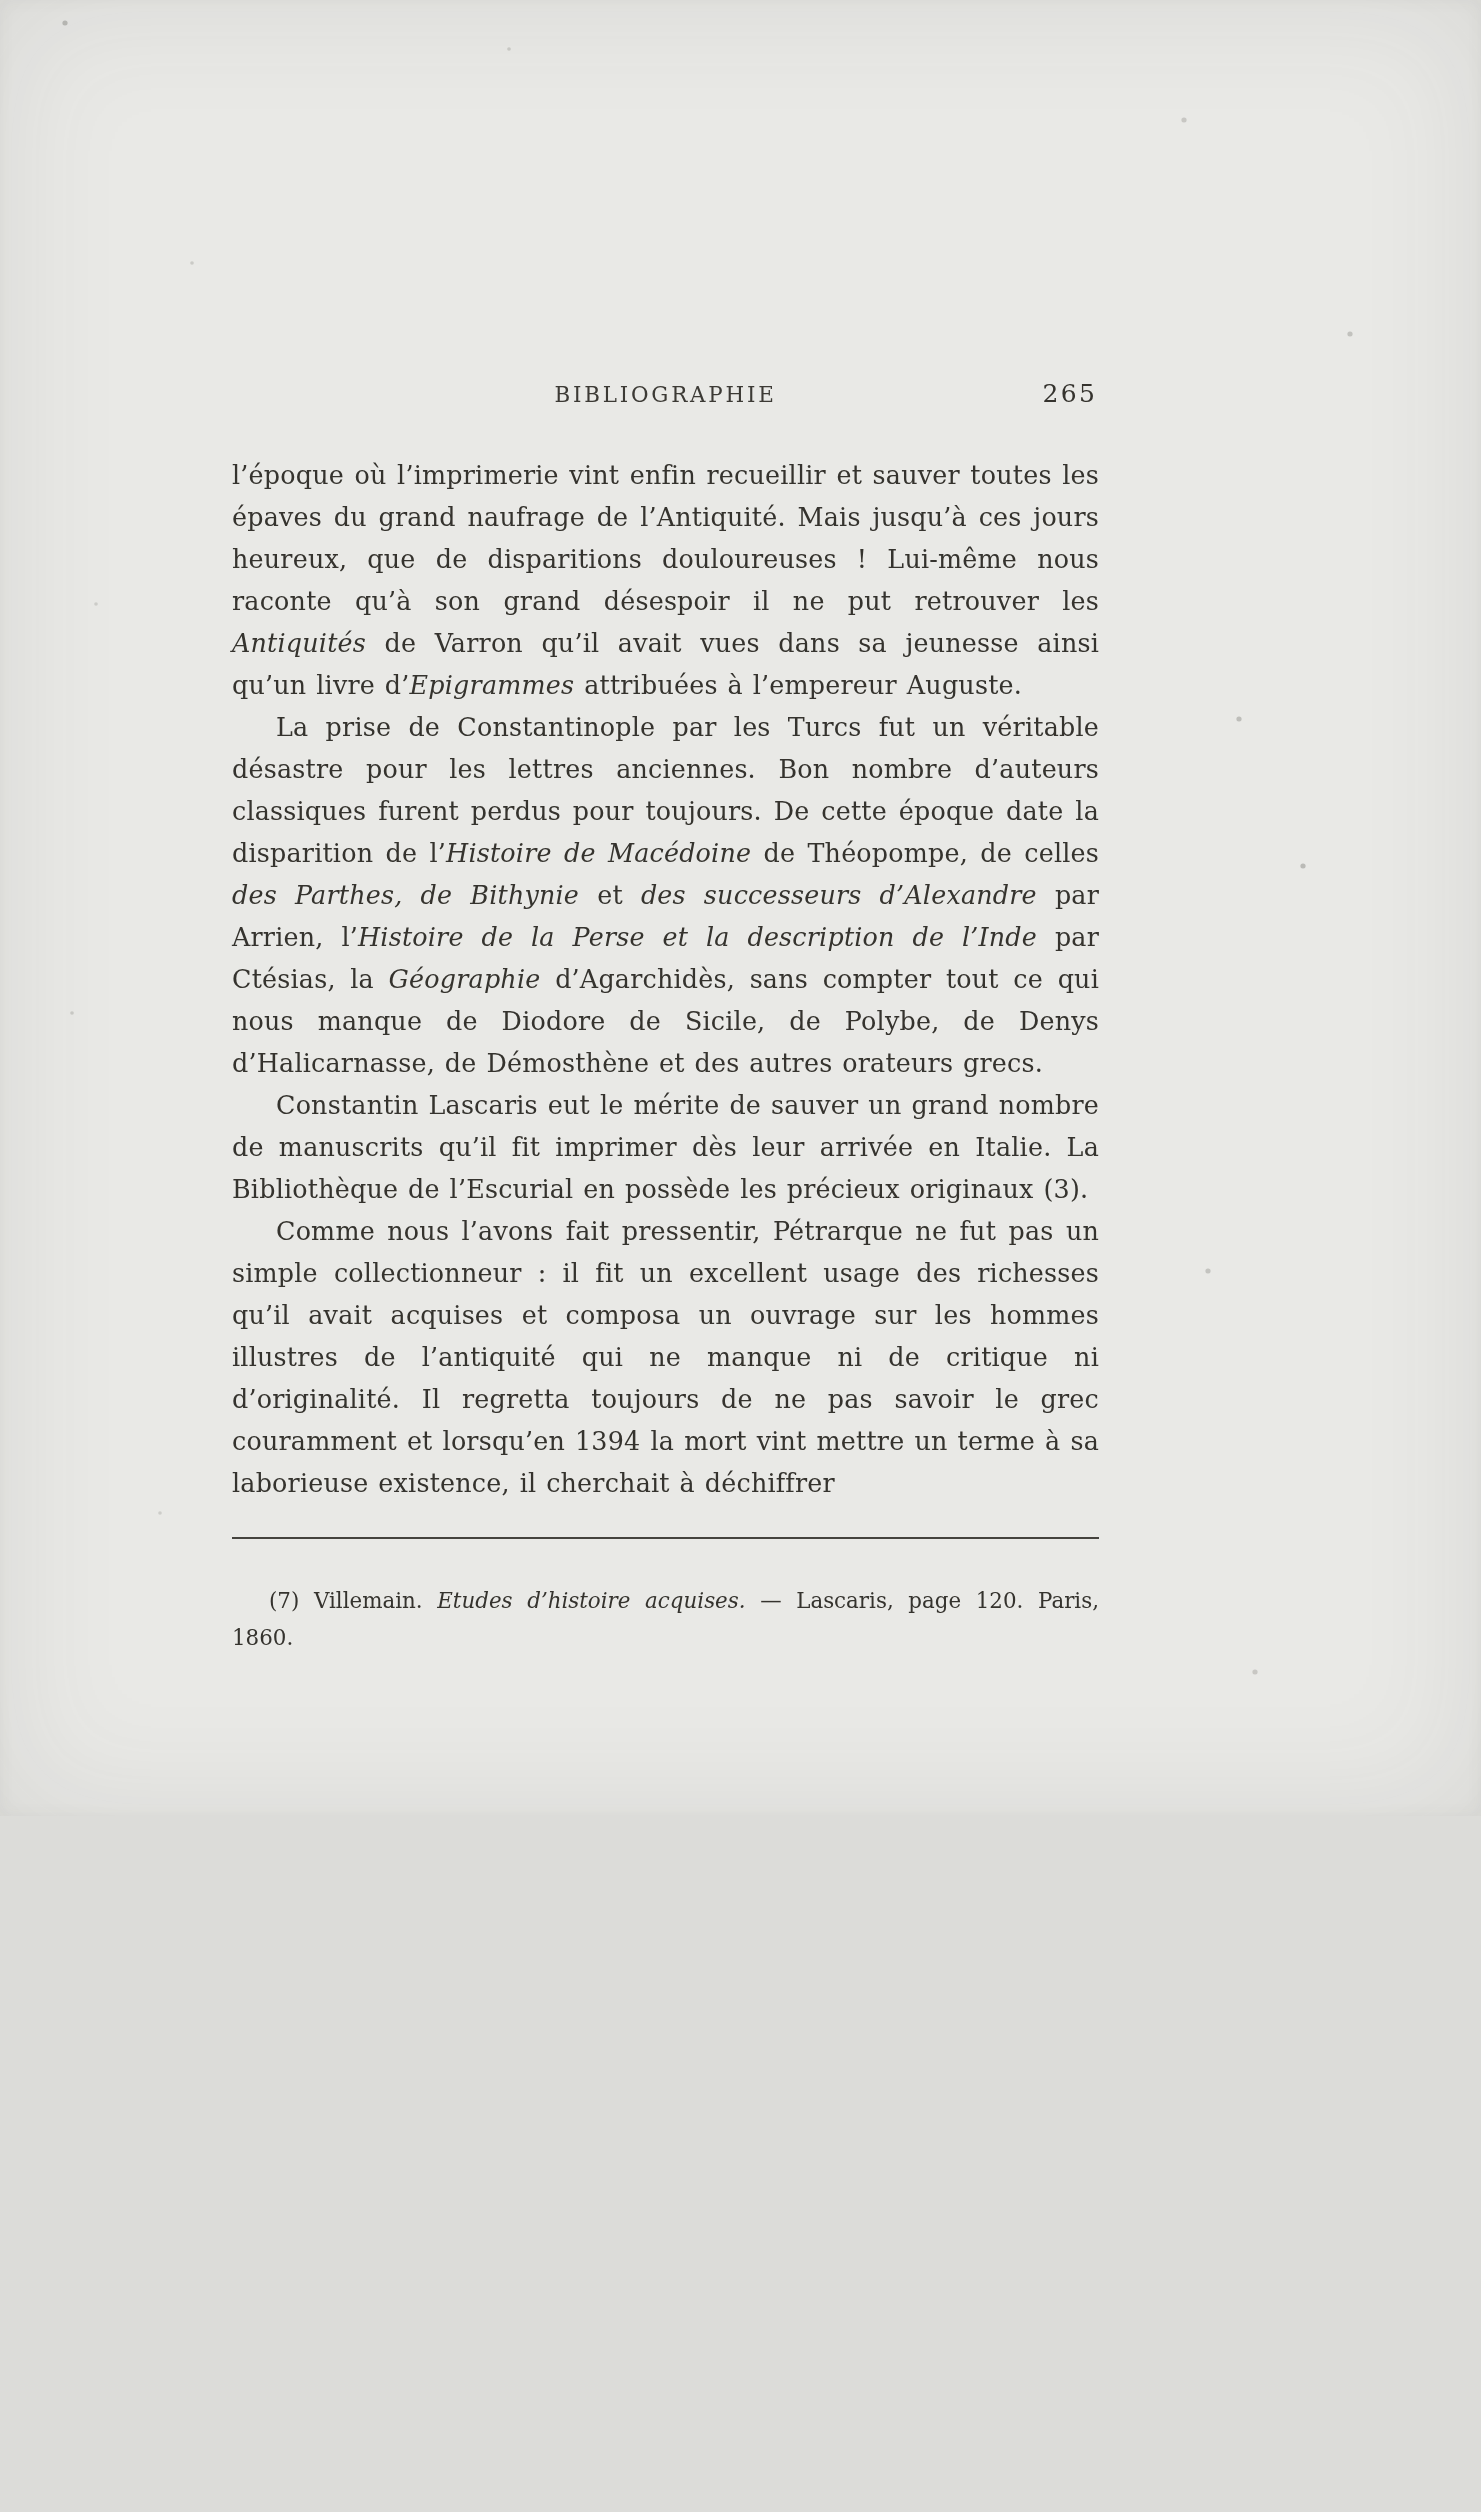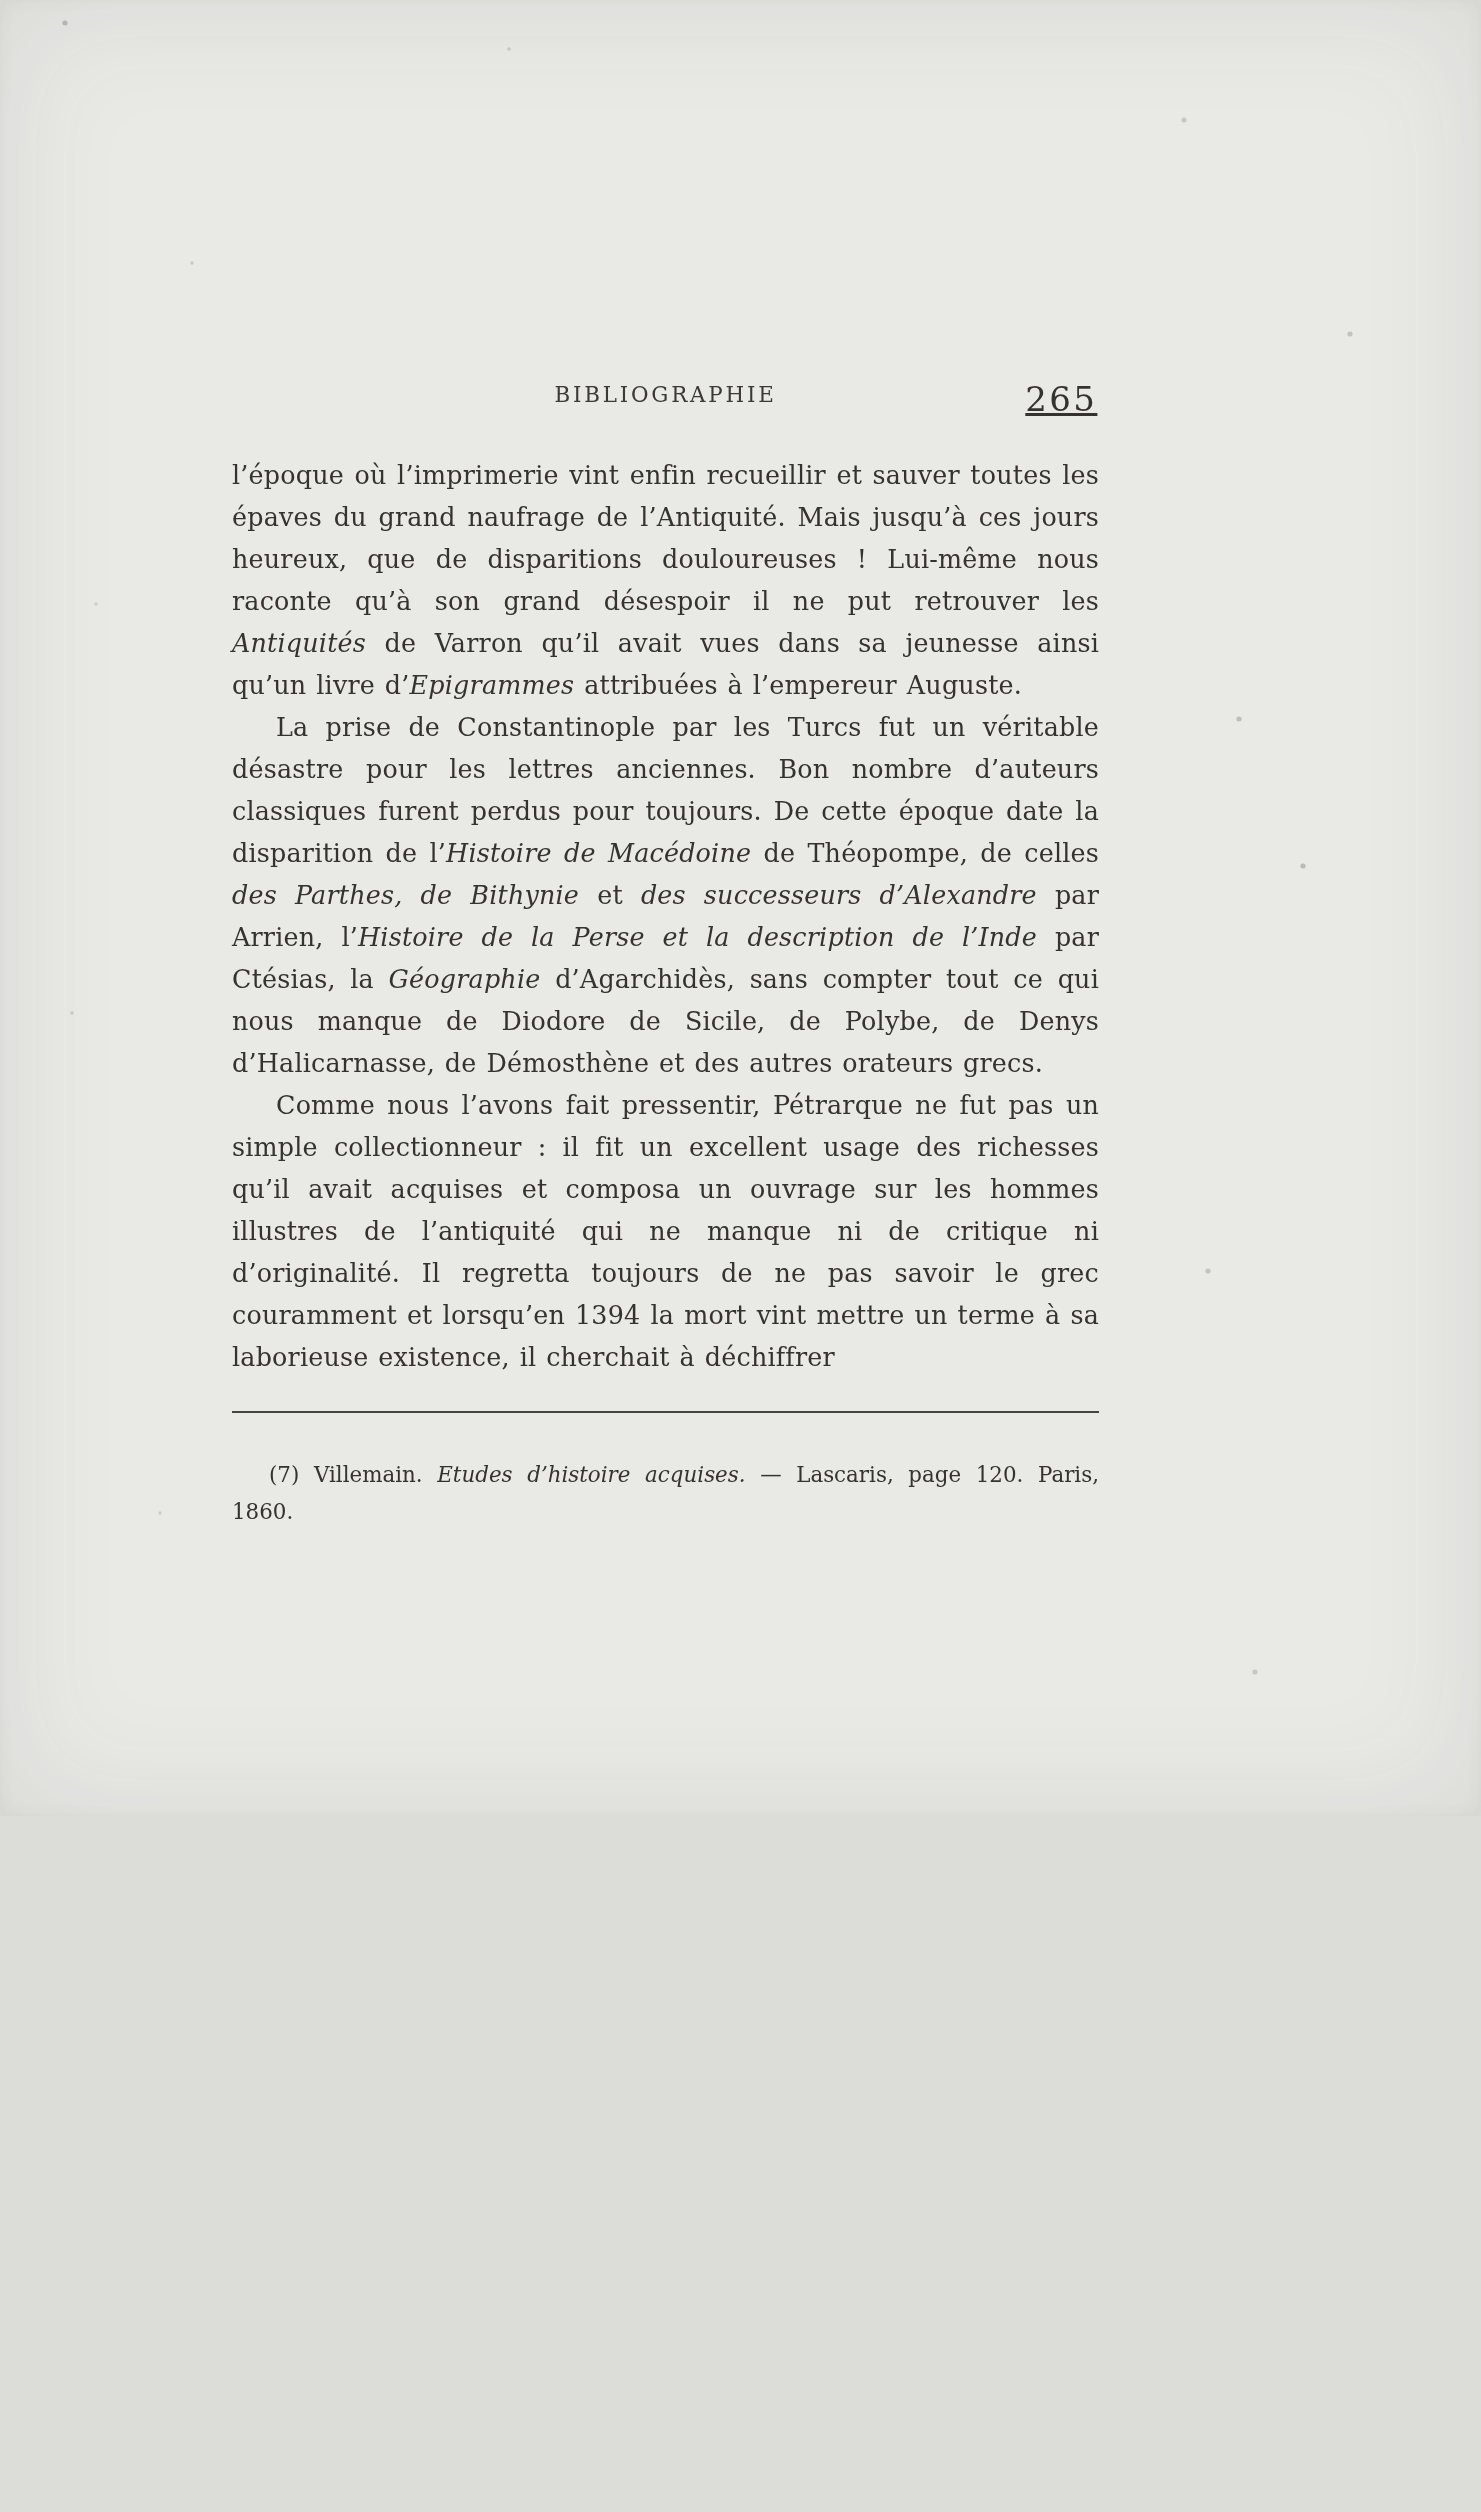--- a/index.html
+++ b/index.html
@@ -42,23 +42,22 @@
     left: 50%;
     top: 3.2px;
     transform: translateX(-50%);
     letter-spacing: 2.8px;
     color: #3c3a35;
   }
   .page-number {
     position: absolute;
     right: 1.6px;
     top: 0;
-    font-size: 34px;
+    font-size: 25px;
     letter-spacing: 2.4px;
-    text-decoration: underline;
   }
   .body-text {
     margin-top: 40px;
     font-size: 25.4px;
     line-height: 42px;
     text-align: justify;
     word-spacing: 1.6px;
     letter-spacing: 0.2px;
   }
   .para { margin: 0; text-indent: 44px; }
@@ -115,20 +114,21 @@
   <div class="text-column">
 
     <div class="running-header">
       <span class="header-title">BIBLIOGRAPHIE</span>
       <span class="page-number">265</span>
     </div>
 
     <div class="body-text">
       <p class="para first"><span>l’époque où l’imprimerie vint enfin recueillir et sauver toutes les épaves du grand naufrage de l’Antiquité. Mais jusqu’à ces jours heureux, que de disparitions douloureuses ! Lui-même nous raconte qu’à son grand désespoir il ne put retrouver les </span><span class="it">Antiquités</span><span> de Varron qu’il avait vues dans sa jeunesse ainsi qu’un livre d’</span><span class="it">Epigrammes</span><span> attribuées à l’empereur Auguste.</span></p>
       <p class="para"><span>La prise de Constantinople par les Turcs fut un véritable désastre pour les lettres anciennes. Bon nombre d’auteurs classiques furent perdus pour toujours. De cette époque date la disparition de l’</span><span class="it">Histoire de Macédoine</span><span> de Théopompe, de celles </span><span class="it">des Parthes, de Bithynie</span><span> et </span><span class="it">des successeurs d’Alexandre</span><span> par Arrien, l’</span><span class="it">Histoire de la Perse et la description de l’Inde</span><span> par Ctésias, la </span><span class="it">Géographie</span><span> d’Agarchidès, sans compter tout ce qui nous manque de Diodore de Sicile, de Polybe, de Denys d’Halicarnasse, de Démosthène et des autres orateurs grecs.</span></p>
+      <p class="para"><span>Constantin Lascaris eut le mérite de sauver un grand nombre de manuscrits qu’il fit imprimer dès leur arrivée en Italie. La Bibliothèque de l’Escurial en possède les précieux originaux (3).</span></p>
       <p class="para"><span>Comme nous l’avons fait pressentir, Pétrarque ne fut pas un simple collectionneur : il fit un excellent usage des richesses qu’il avait acquises et composa un ouvrage sur les hommes illustres de l’antiquité qui ne manque ni de critique ni d’originalité. Il regretta toujours de ne pas savoir le grec couramment et lorsqu’en 1394 la mort vint mettre un terme à sa laborieuse existence, il cherchait à déchiffrer</span></p>
     </div>
 
     <hr class="footnote-rule">
 
     <p class="footnote"><span>(7) Villemain. </span><span class="it">Etudes d’histoire acquises.</span><span> — Lascaris, page 120. Paris, 1860.</span></p>
 
   </div>
 </div>
 

